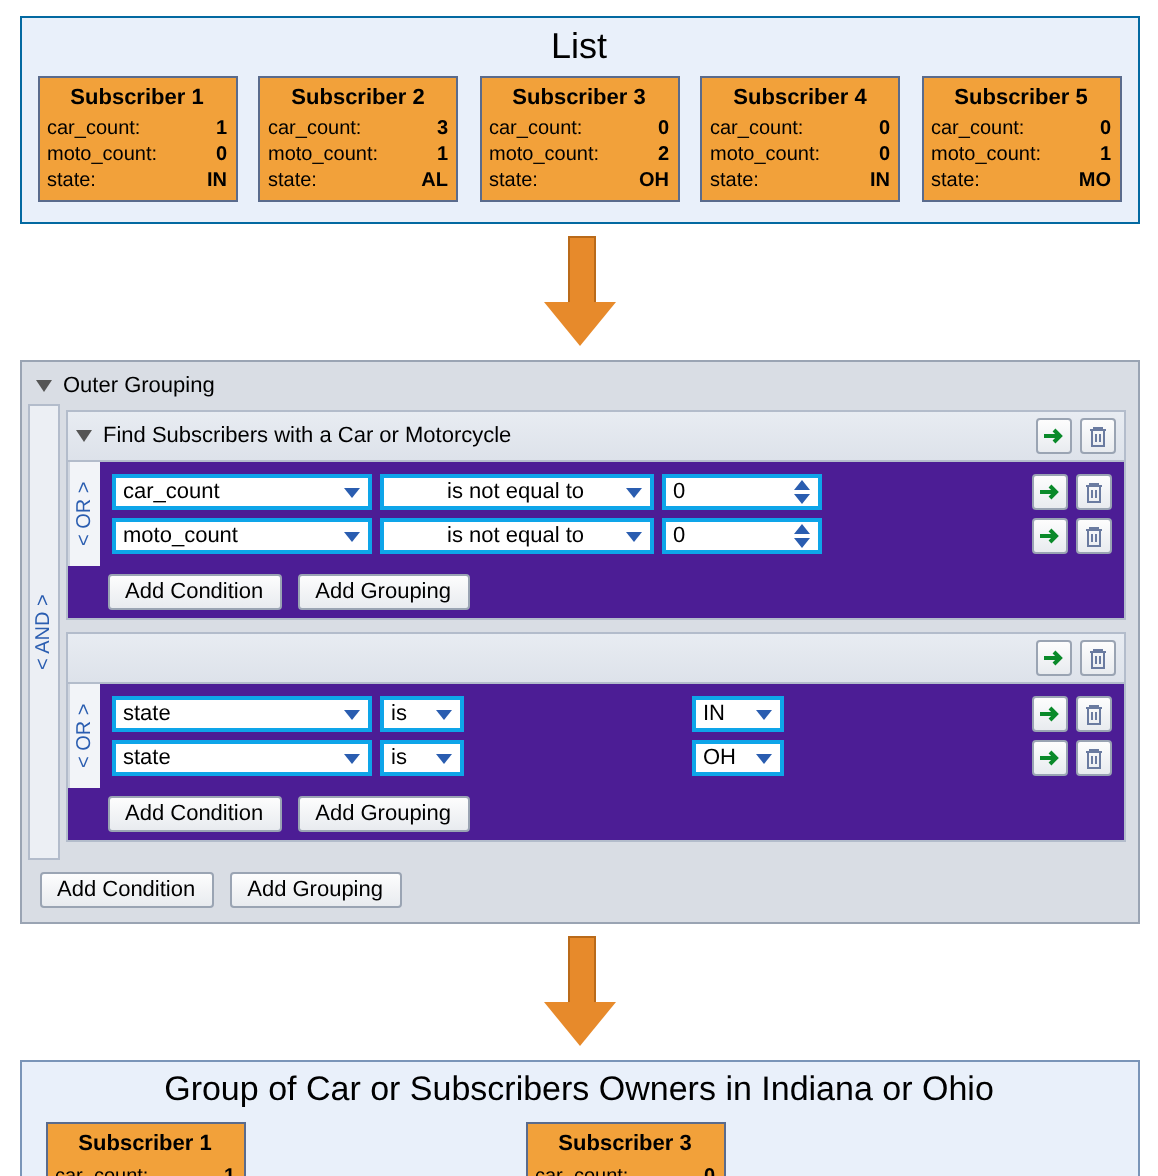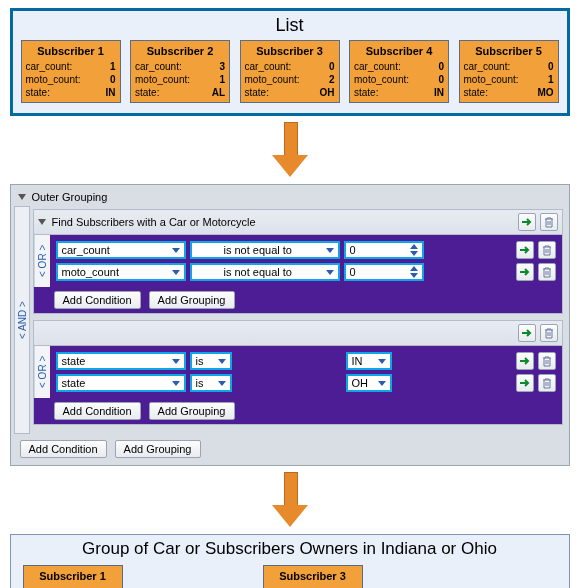--- a/index.html
+++ b/index.html
@@ -6,21 +6,21 @@
   body {
     margin: 0;
     padding: 8px;
     font-family: Arial, Helvetica, sans-serif;
     font-size: 11px;
     background: #fff;
     width: 579px;
   }
   
   .list-box {
-    border: 3px solid #0369a1;
+    border: 1px solid #0369a1;
     background: #e9f0fa;
     padding: 4px 8px 10px 8px;
     width: 560px;
     margin: 0 auto;
   }
   .list-title {
     text-align: center;
     font-size: 18px;
     font-weight: normal;
     margin-bottom: 4px;
@@ -159,21 +159,21 @@
     border: 2px solid #0ea5e9;
     background: #fff;
     font-size: 11px;
     height: 18px;
     display: flex;
     align-items: center;
     justify-content: space-between;
     padding: 0 4px;
   }
   .sel.field { width: 130px; }
-  .sel.op { width: 150px; padding-left: 32px; }
+  .sel.op { width: 137px; padding-left: 32px; }
   .sel.op-small { width: 42px; }
   .sel.val-small { width: 46px; }
   .spin { width: 80px; justify-content: space-between; }
   .chev {
     width: 0; height: 0;
     border-left: 4px solid transparent;
     border-right: 4px solid transparent;
     border-top: 5px solid #2a5db0;
     margin-left: 4px;
   }

